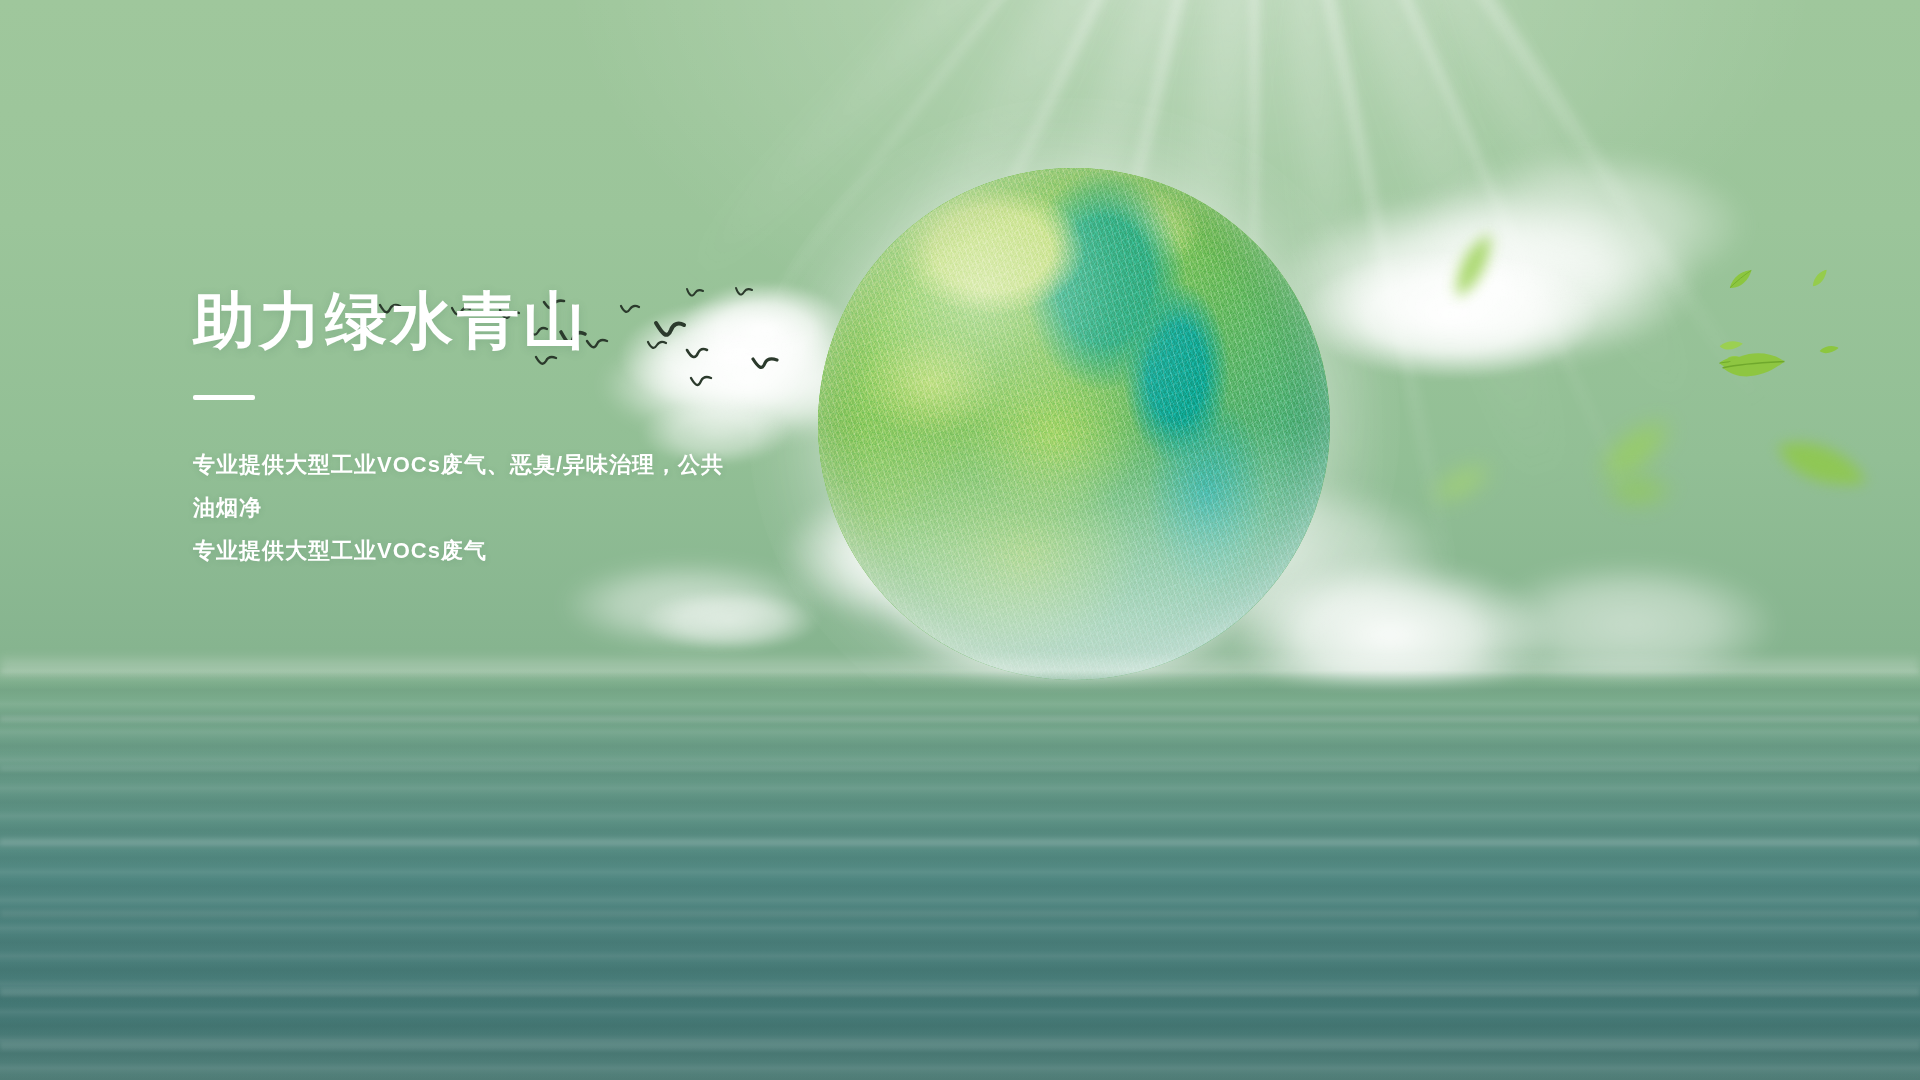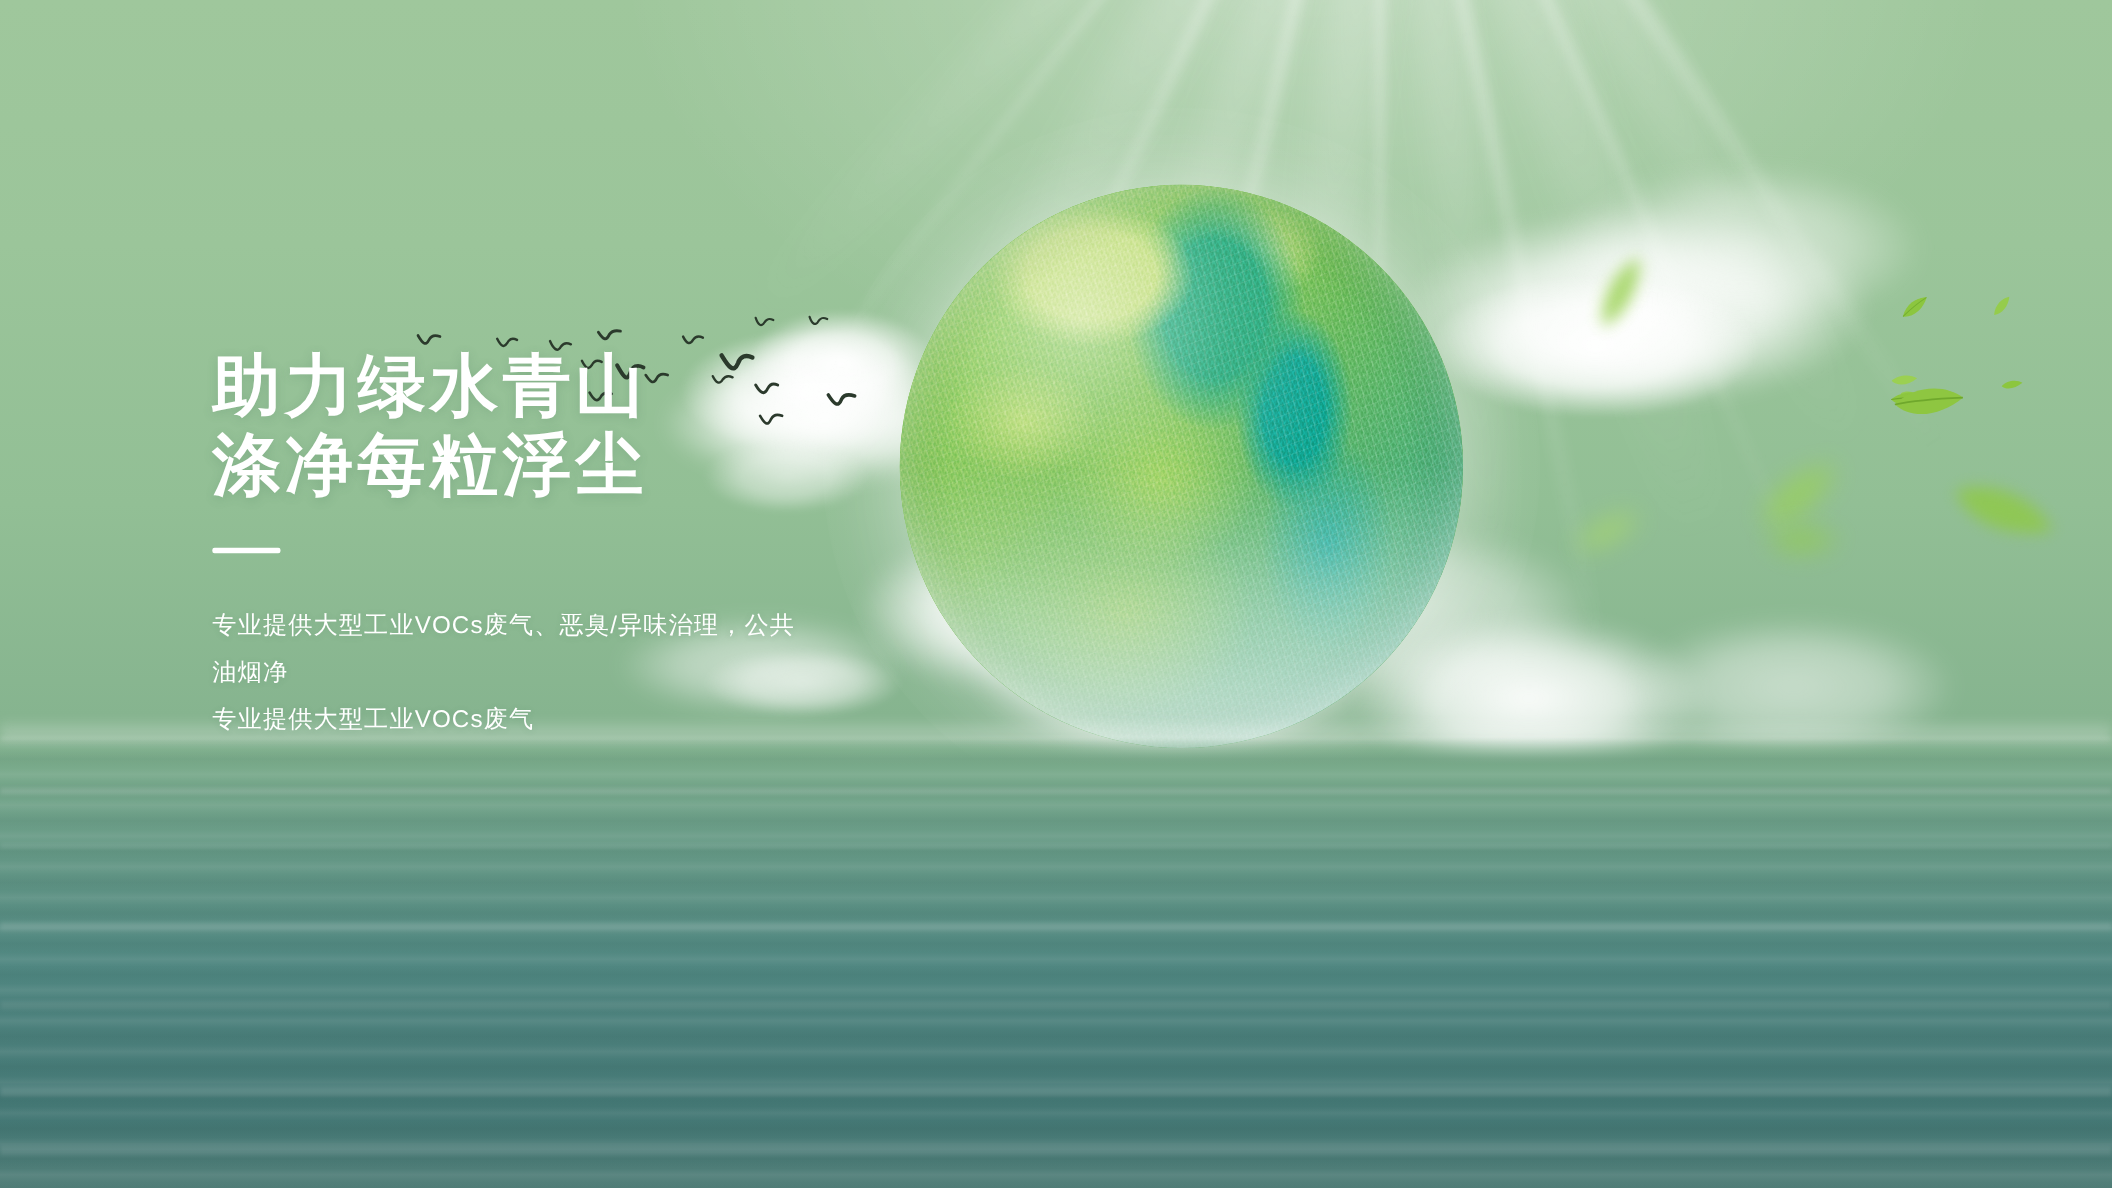--- a/index.html
+++ b/index.html
@@ -209,21 +209,21 @@
     pointer-events: none;
   }
   .leaf svg { display: block; }
   .leaf.blur { filter: blur(7px); opacity: 0.85; }
   .leaf.blur2 { filter: blur(11px); opacity: 0.7; }
 
   
   .copy {
     position: absolute;
     left: 193px;
-    top: 316px;
+    top: 285px;
     width: 760px;
     z-index: 40;
   }
   .headline {
     color: #ffffff;
     font-size: 62px;
     font-weight: 700;
     line-height: 1.16;
     letter-spacing: 4px;
     margin: 0;
@@ -236,21 +236,21 @@
     height: 5px;
     background: #ffffff;
     border-radius: 2px;
   }
   .desc {
     margin-top: 44px;
     color: #ffffff;
     font-size: 22px;
     line-height: 1.95;
     letter-spacing: 1px;
-    font-weight: 400;
+    font-weight: 700;
     max-width: 540px;
     text-shadow: 0 1px 6px rgba(60,110,80,0.18);
   }
   .desc .ln { display: block; }
 </style>
 </head>
 <body>
 
 <div id="banner">
 
@@ -456,21 +456,20 @@
   </div>
   <div class="leaf blur" style="left:1440px;top:250px;transform:rotate(-40deg);">
     <svg width="70" height="34" viewBox="0 0 70 34">
         <path d="M2 28 C16 5, 50 -6, 68 2 C52 22, 24 36, 2 28 Z" fill="#9ed35a"></path>
       </svg>
   </div>
 
   <div class="copy">
     <h1 class="headline">
       <span class="ln">助力绿水青山</span>
-      <span class="ln">涤净每粒浮尘</span>
     </h1>
     <div class="rule"></div>
     <p class="desc">
       <span class="ln">专业提供大型工业VOCs废气、恶臭/异味治理，公共油烟净</span>
       <span class="ln">专业提供大型工业VOCs废气</span>
     </p>
   </div>
 
 </div>
 

